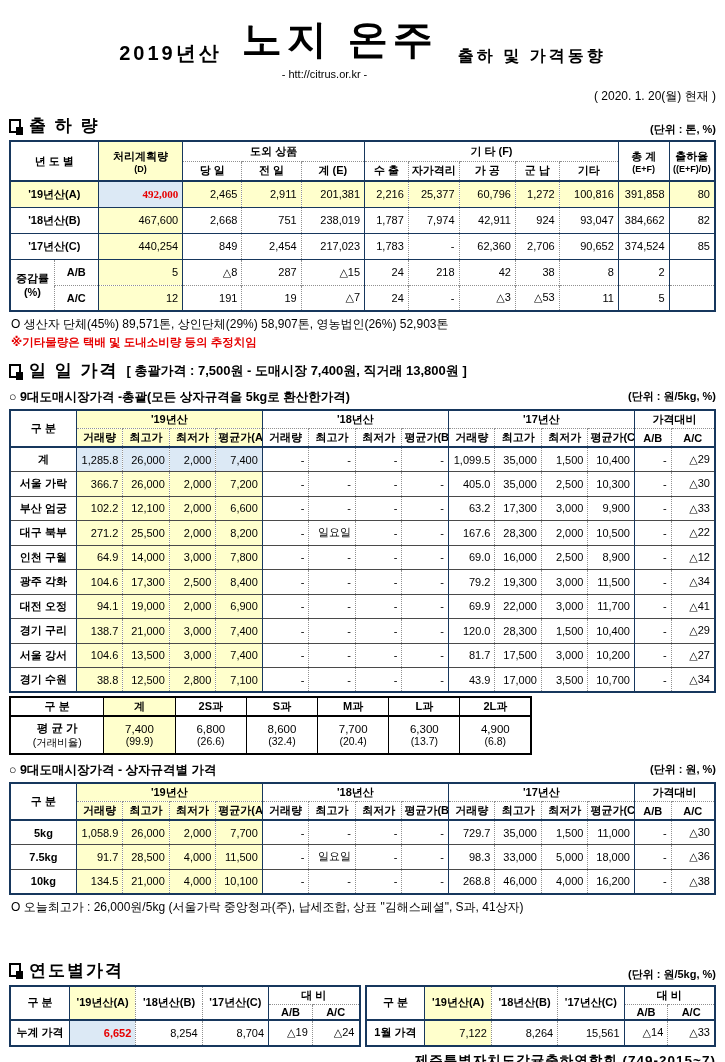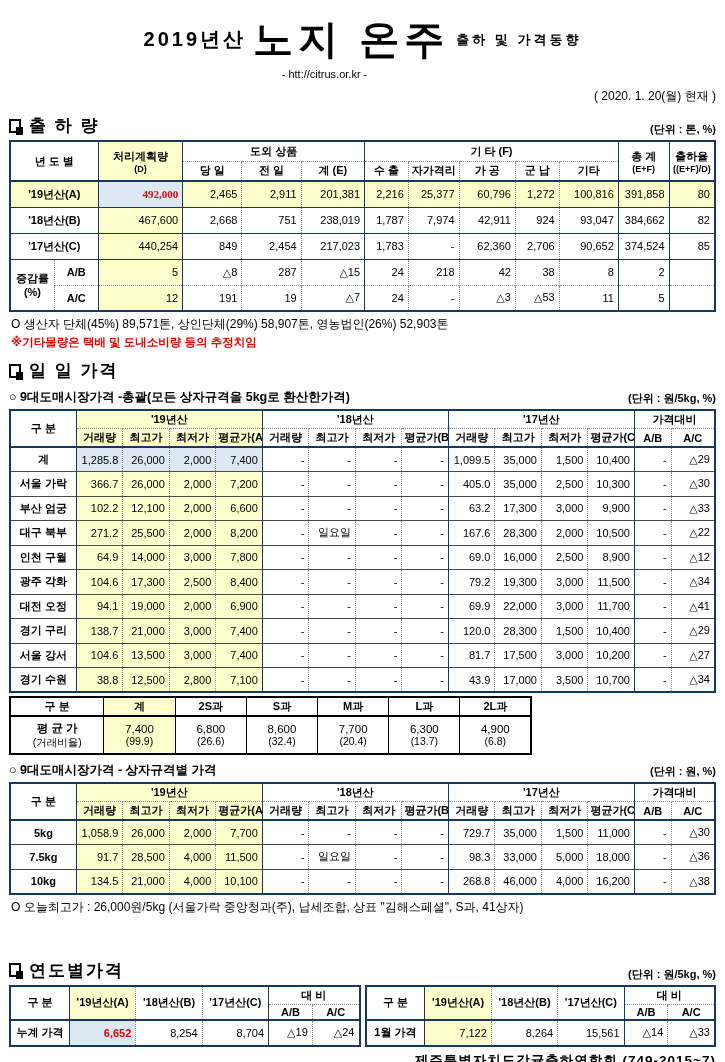--- a/index.html
+++ b/index.html
@@ -5,34 +5,34 @@
 :root{
   --navy:#17375D; --yel:#FFFFCC; --blu:#DCE9F5; --red:#E60000; --dot:#909090;
 }
 *{box-sizing:border-box;margin:0;padding:0;}
 body{
   width:725px;height:1062px;overflow:hidden;background:#fff;color:#000;
   font-family:"Liberation Sans","DejaVu Sans",sans-serif;
   padding:8px 9px 4px 9px;
 }
 
-.titleline{display:flex;justify-content:center;align-items:center;gap:7px;margin-top:4px;}
+.titleline{display:flex;justify-content:center;align-items:flex-end;gap:20px;margin-top:4px;}
 .t-year{font-size:20px;font-weight:bold;letter-spacing:3px;}
 .t-prod{font-size:40px;font-weight:900;letter-spacing:5px;}
-.t-suffix{font-size:13px;font-weight:bold;letter-spacing:3px;}
+.t-suffix{font-size:16px;font-weight:bold;letter-spacing:3px;}
 .t-url{text-align:center;font-size:11px;margin-top:1px;transform:translateX(-38px);}
 .t-date{text-align:right;font-size:12px;font-weight:normal;margin-top:8px;}
 
 .sec{display:flex;justify-content:space-between;align-items:flex-end;margin-top:9px;}
 .sec-title{font-size:17px;font-weight:900;display:flex;align-items:center;gap:8px;letter-spacing:2px;}
 .sec-detail{font-size:13px;font-weight:bold;letter-spacing:0;}
 .sq{width:12px;height:14px;border:2.5px solid #000;display:inline-block;position:relative;background:#fff;flex:none;}
 .sq::after{content:"";position:absolute;right:-4px;bottom:-4px;width:7px;height:8px;background:#000;}
 .unit{font-size:11px;font-weight:bold;white-space:nowrap;}
-.subline{display:flex;justify-content:space-between;align-items:flex-end;margin-top:7px;}
+.subline{display:flex;justify-content:space-between;margin-top:7px;}
 .subline .st{font-size:12.5px;font-weight:bold;}
 
 table{width:100%;border-collapse:collapse;table-layout:fixed;border:2px solid var(--navy);margin-top:3px;}
 td{font-size:11px;padding:2px 4px;white-space:nowrap;overflow:hidden;height:22px;}
 .hd{font-weight:bold;text-align:center;padding:1px 2px;}
 .num{text-align:right;}
 .lbl{text-align:center;font-weight:bold;}
 .sl{border-left:1px solid var(--navy);}
 .dl{border-left:1px dotted var(--dot);}
 .sub2{font-size:9px;font-weight:bold;text-align:center;}
@@ -220,20 +220,21 @@
   </tbody>
 </table>
 
 <div class="note">O 생산자 단체(45%)  89,571톤,  상인단체(29%)  58,907톤,  영농법인(26%)  52,903톤</div>
 <div class="note-red">※기타물량은 택배 및 도내소비량 등의 추정치임</div>
 
 <div class="sec">
   <div class="sec-title">
     <span class="sq"></span>
     <span>일 일 가격</span>
+    <span class="sec-detail">[ 총괄가격 : 7,500원 - 도매시장 7,400원, 직거래 13,800원 ]</span>
   </div>
 </div>
 <div class="subline">
   <div class="st">○ 9대도매시장가격 -총괄(모든 상자규격을 5kg로 환산한가격)</div>
   <div class="unit">(단위 : 원/5kg, %)</div>
 </div>
 
 <table id="daily" class="mkt">
   <colgroup>
     <col style="width:9.4%">

